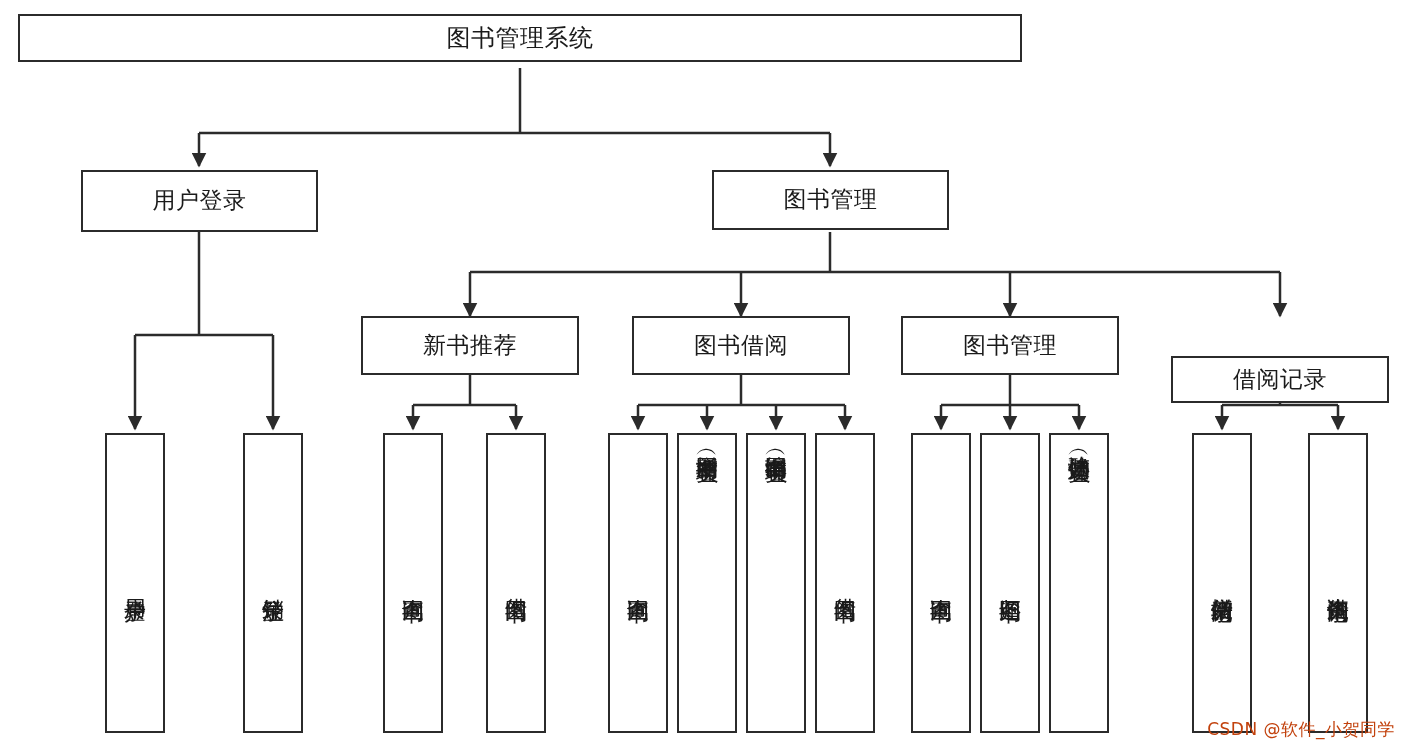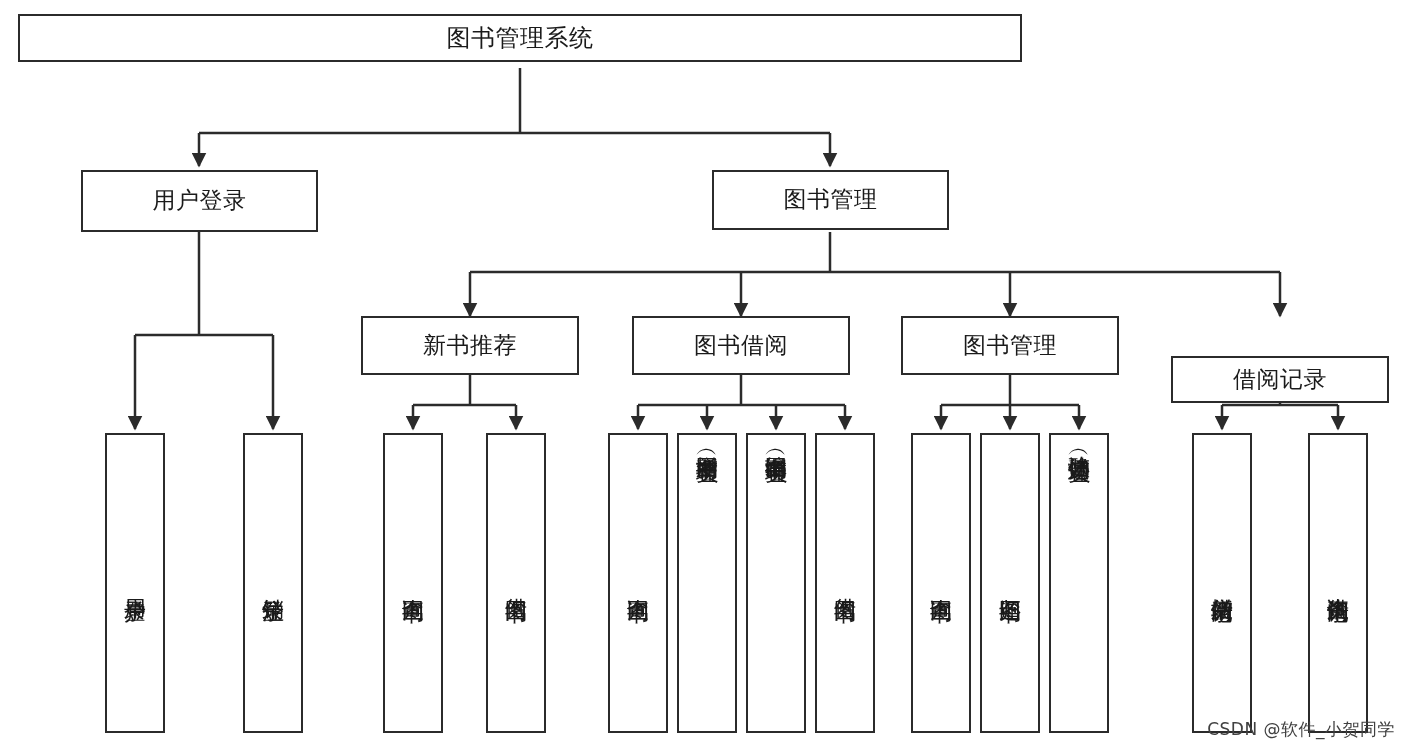--- a/index.html
+++ b/index.html
@@ -66,21 +66,21 @@
   }
   .leaf-pad-top .leaf-inner {
     align-items: flex-start;
     padding-top: 6px;
   }
   #watermark {
     position: absolute;
     right: 10px;
     bottom: 6px;
     font-size: 17px;
-    color: #404040;
+    color: #c2410c;
     white-space: nowrap;
     letter-spacing: 0.5px;
     pointer-events: none;
   }
 </style>
 </head>
 <body>
 
 <div id="diagram-root">
 

